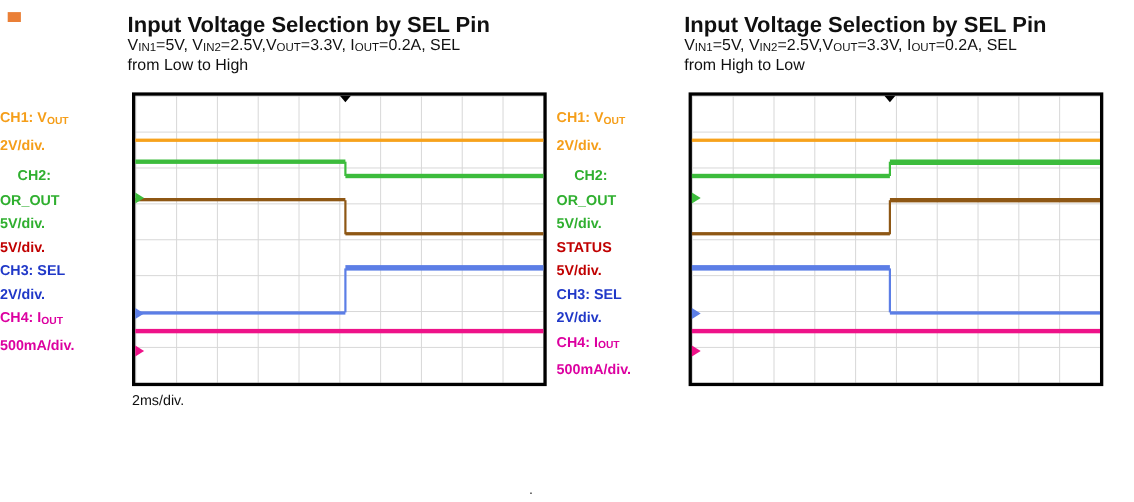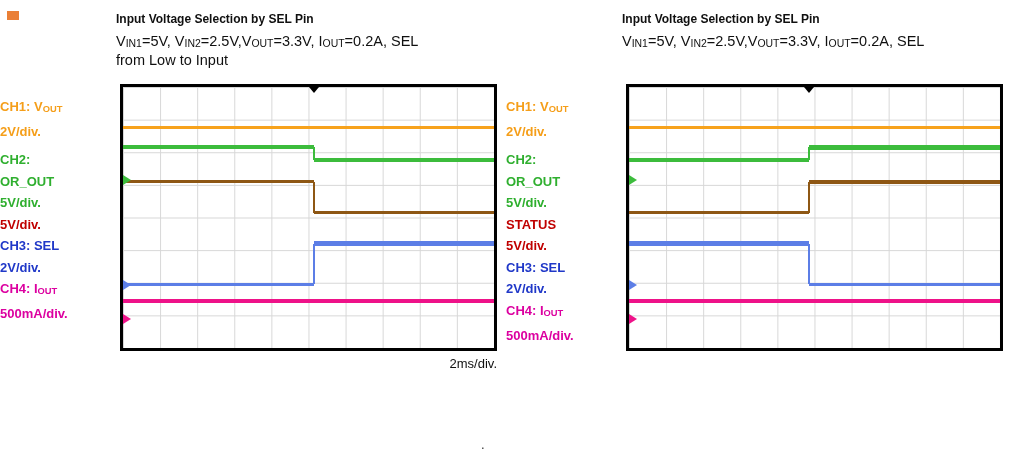--- a/index.html
+++ b/index.html
@@ -5,33 +5,33 @@
   html,body{margin:0;padding:0;}
   body{
     width:1031px;height:456px;position:relative;overflow:hidden;
     background:#ffffff;
     font-family:"Liberation Sans", sans-serif;
     color:#111;
   }
   .figure{position:absolute;top:0;width:515px;height:456px;}
   .fig-title{
     position:absolute;left:116px;top:12px;
-    font-size:12px;font-weight:bold;color:#101010;white-space:nowrap;
+    font-size:20px;font-weight:bold;color:#101010;white-space:nowrap;
   }
   .fig-subtitle{
     position:absolute;left:116px;top:33px;
     font-size:14.5px;line-height:16px;color:#101010;white-space:nowrap;
   }
   .sub{font-size:0.72em;vertical-align:-0.14em;}
   .labels{
     position:absolute;left:0;top:96px;width:114px;
     text-align:left;font-weight:bold;font-size:13px;line-height:21.5px;
     white-space:nowrap;
   }
-  .label-line.gap{margin-top:7px;}
+  .label-line.gap{margin-top:7px;padding-left:16px;}
   .plot{
     position:absolute;left:120px;top:84px;width:371px;height:261px;
     border:3px solid #000;background:#fff;
     background-image:
       linear-gradient(to right, #d7d7d7 1px, rgba(0,0,0,0) 1px),
       linear-gradient(to bottom, #d7d7d7 1px, rgba(0,0,0,0) 1px);
     background-size:calc(100%/10) calc(100%/8);
   }
   .trace{position:absolute;}
   .gmarker{
@@ -39,38 +39,38 @@
     border-top:5px solid transparent;border-bottom:5px solid transparent;
     border-left:8px solid #000;
   }
   .trigmark{
     position:absolute;top:0;width:0;height:0;
     border-left:5px solid transparent;border-right:5px solid transparent;
     border-top:6px solid #000;
   }
   .timebase{
     position:absolute;left:120px;top:356px;width:377px;
-    text-align:right;font-size:13px;color:#101010;
+    text-align:left;font-size:13px;color:#101010;
   }
   .stray-dot{position:absolute;left:481px;top:437px;font-size:13px;color:#333;}
   .corner-mark{
     position:absolute;left:7px;top:11px;width:12px;height:9px;
     background:#e87120;opacity:.9;
   }
 </style>
 </head>
 <body>
 
 <div class="corner-mark"></div>
 
 <div class="figure" style="left:0px">
   <div class="fig-title">Input Voltage Selection by SEL Pin</div>
   <div class="fig-subtitle">
       <div><span>V</span><span class="sub">IN1</span><span>=5V, V</span><span class="sub">IN2</span><span>=2.5V,V</span><span class="sub">OUT</span><span>=3.3V, I</span><span class="sub">OUT</span><span>=0.2A, SEL</span></div>
-      <div><span>from Low to Input</span></div>
+      <div><span>from Low to High</span></div>
     </div>
   <div class="labels">
       <div class="label-line" style="color: rgb(245, 158, 25);"><span>CH1: V</span><span class="sub">OUT</span></div>
       <div class="label-line" style="color: rgb(245, 158, 25);"><span>2V/div.</span></div>
       <div class="label-line gap" style="color: rgb(47, 175, 47);"><span>CH2:</span></div>
       <div class="label-line" style="color: rgb(47, 175, 47);"><span>OR_OUT</span></div>
       <div class="label-line" style="color: rgb(47, 175, 47);"><span>5V/div.</span></div>
       <div class="label-line" style="color: rgb(192, 0, 0);"><span>5V/div.</span></div>
       <div class="label-line" style="color: rgb(32, 56, 200);"><span>CH3: SEL</span></div>
       <div class="label-line" style="color: rgb(32, 56, 200);"><span>2V/div.</span></div>
@@ -94,20 +94,21 @@
       <div class="gmarker" style="border-left-color: rgb(238, 18, 137); top: calc(88.75% - 5px);"></div>
       <div class="trigmark" style="left: calc(51.5% - 5px);"></div>
     </div>
   <div class="timebase">2ms/div.</div>
 </div>
 
 <div class="figure" style="left:506px">
   <div class="fig-title">Input Voltage Selection by SEL Pin</div>
   <div class="fig-subtitle">
       <div><span>V</span><span class="sub">IN1</span><span>=5V, V</span><span class="sub">IN2</span><span>=2.5V,V</span><span class="sub">OUT</span><span>=3.3V, I</span><span class="sub">OUT</span><span>=0.2A, SEL</span></div>
+      <div><span>from High to Low</span></div>
     </div>
   <div class="labels">
       <div class="label-line" style="color: rgb(245, 158, 25);"><span>CH1: V</span><span class="sub">OUT</span></div>
       <div class="label-line" style="color: rgb(245, 158, 25);"><span>2V/div.</span></div>
       <div class="label-line gap" style="color: rgb(47, 175, 47);"><span>CH2:</span></div>
       <div class="label-line" style="color: rgb(47, 175, 47);"><span>OR_OUT</span></div>
       <div class="label-line" style="color: rgb(47, 175, 47);"><span>5V/div.</span></div>
       <div class="label-line" style="color: rgb(192, 0, 0);"><span>STATUS</span></div>
       <div class="label-line" style="color: rgb(192, 0, 0);"><span>5V/div.</span></div>
       <div class="label-line" style="color: rgb(32, 56, 200);"><span>CH3: SEL</span></div>

